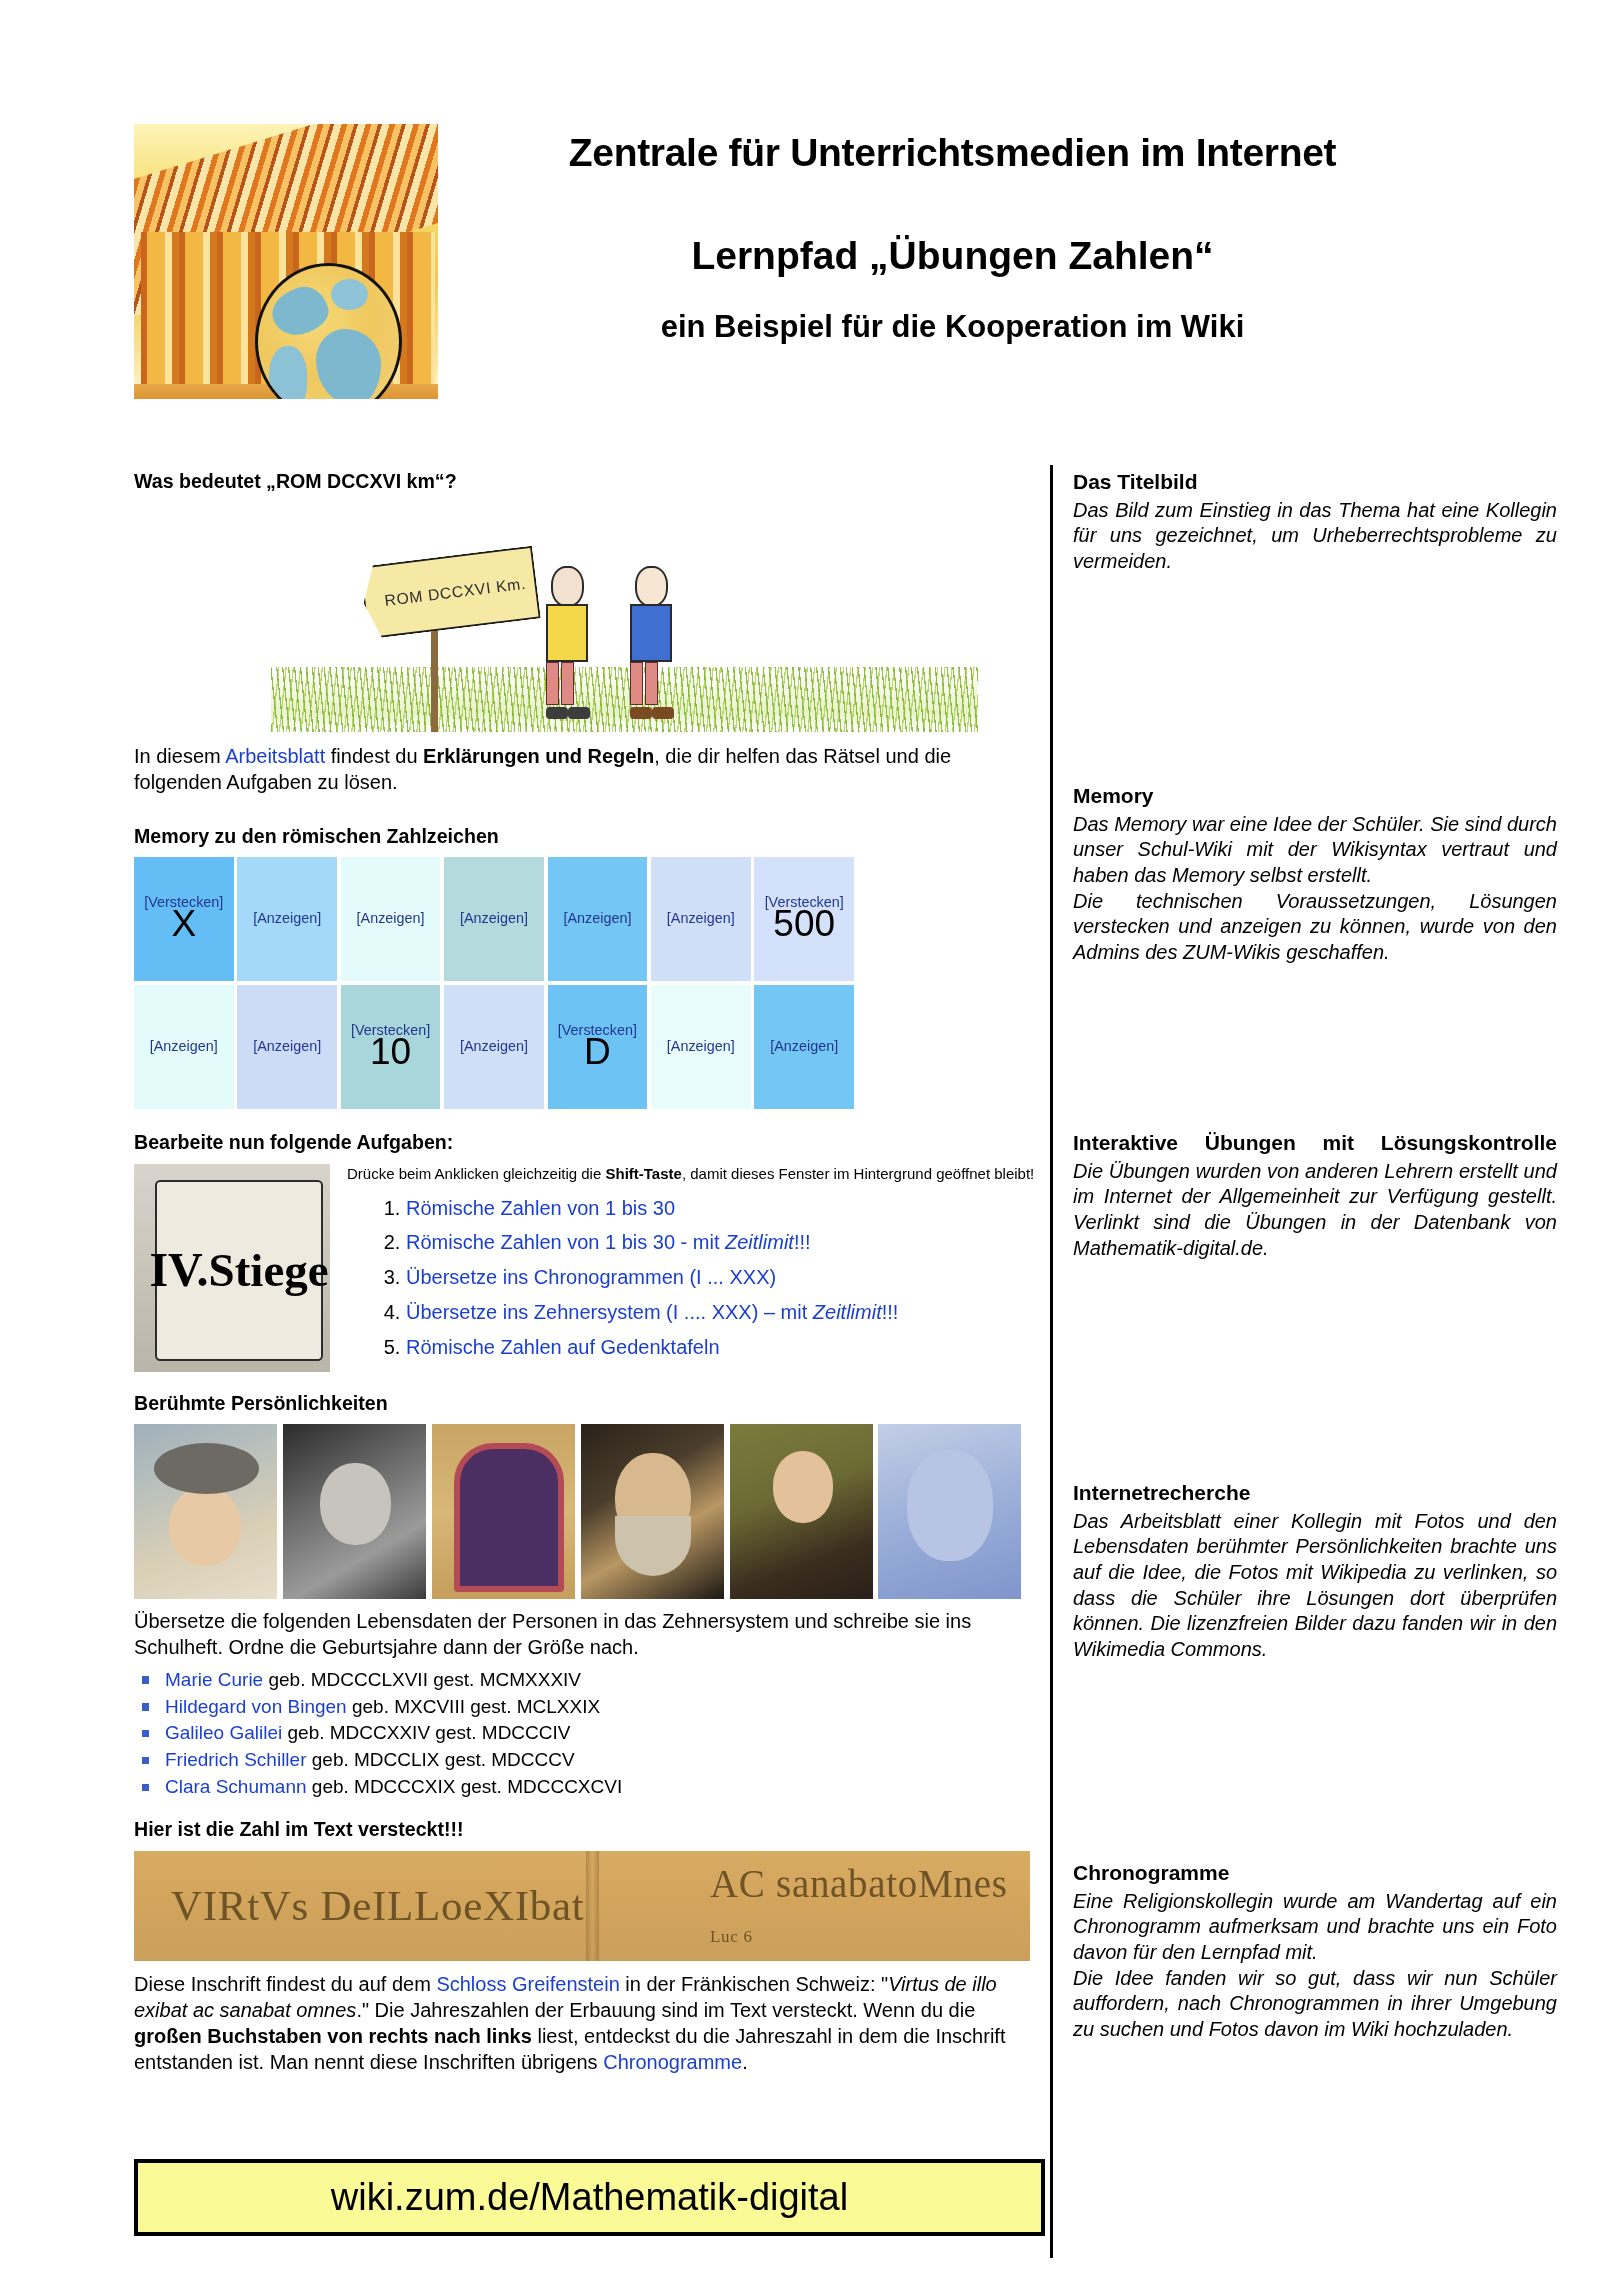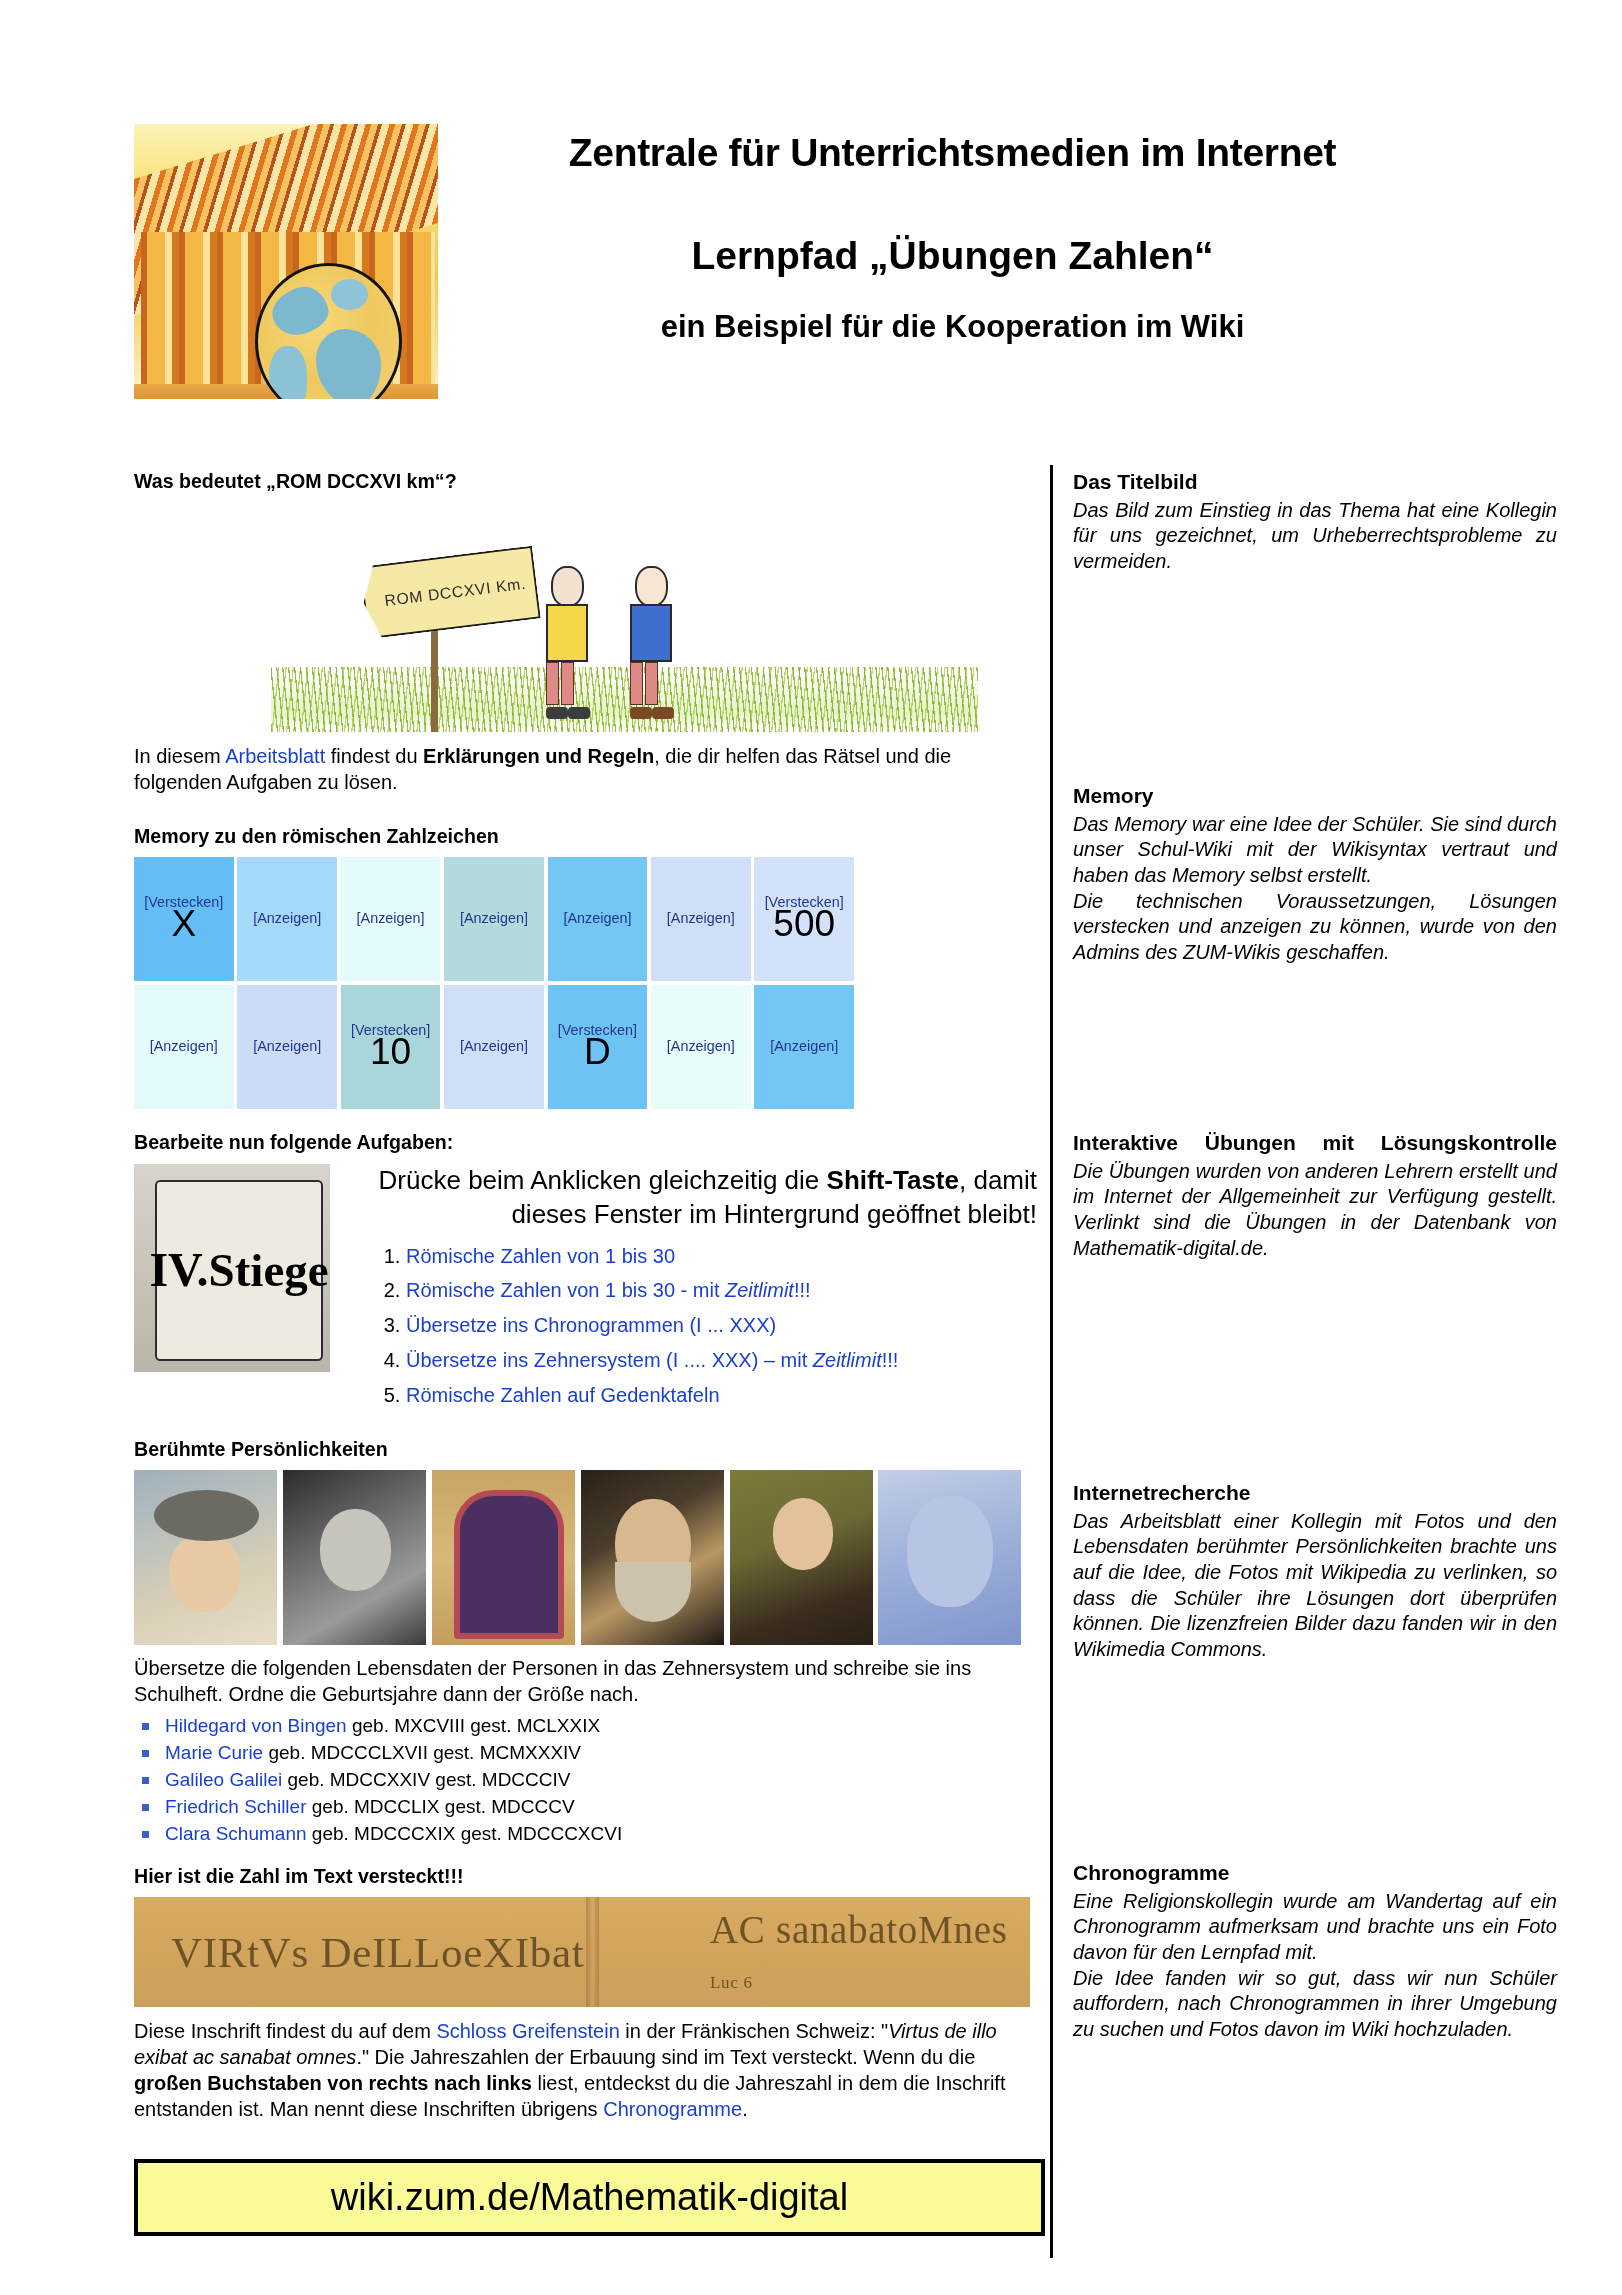--- a/index.html
+++ b/index.html
@@ -143,21 +143,21 @@
     position:relative; overflow:hidden;
   }
   .stiege .plate {
     position:absolute; left:21px; top:15.7px; width:164px; height:177px;
     background:#efeae0; border:2.6px solid #2c2c2c; border-radius:5.2px;
     display:flex; flex-direction:row; align-items:center; justify-content:center;text-align:right;
   }
   .stiege .plate .iv { font-family:"Liberation Serif", serif; font-weight:bold; font-size:48px; line-height:.92; }
   .stiege .plate .st { font-family:"Liberation Serif", serif; font-weight:bold; font-size:47px; line-height:.95; }
   .task-text { flex:1; }
-  .task-text .intro { font-size:26px; line-height:1.30;text-align:right; }
+  .task-text .intro { font-size:15px; line-height:1.30; }
   ol.tasks { margin:13px 0 0 0; padding-left:59px; }
   ol.tasks li { font-size:20px; color:#1a3fd0; margin-bottom:11.8px; }
   ol.tasks li::marker { color:#000; }
 
   
   .portraits { display:flex; gap:5.9px; margin-top:9.2px; }
   .pf { width:143px; height:175px; position:relative; overflow:hidden; }
   .p1 { background:linear-gradient(160deg,#9fb0bb 0%,#b9c0bd 30%,#d9cfb6 65%,#e7decb 100%); }
   .p1::after{content:"";position:absolute;left:19.6px;top:19.6px;width:105px;height:51px;border-radius:50%;background:#6d6a63;}
   .p1::before{content:"";position:absolute;left:35px;top:63px;width:72px;height:79px;border-radius:48%;background:#e7c9a6;}
@@ -344,22 +344,22 @@
     <div class="pf p2"></div>
     <div class="pf p3"></div>
     <div class="pf p4"></div>
     <div class="pf p5"></div>
     <div class="pf p6"></div>
   </div>
 
   <p class="para" style="margin-top:9.2px;">Übersetze die folgenden Lebensdaten der Personen in das Zehnersystem und schreibe sie ins Schulheft. Ordne die Geburtsjahre dann der Größe nach.</p>
 
   <ul class="persons" id="personlist">
+      <li><span class="blue">Marie Curie</span><span> geb. MDCCCLXVII gest. MCMXXXIV</span></li>
       <li><span class="blue">Hildegard von Bingen</span><span> geb. MXCVIII gest. MCLXXIX</span></li>
-      <li><span class="blue">Marie Curie</span><span> geb. MDCCCLXVII gest. MCMXXXIV</span></li>
       <li><span class="blue">Galileo Galilei</span><span> geb. MDCCXXIV gest. MDCCCIV</span></li>
       <li><span class="blue">Friedrich Schiller</span><span> geb. MDCCLIX gest. MDCCCV</span></li>
       <li><span class="blue">Clara Schumann</span><span> geb. MDCCCXIX gest. MDCCCXCVI</span></li>
     </ul>
 
   <div class="h-bold" style="margin-top:17px;">Hier ist die Zahl im Text versteckt!!!</div>
 
   <div class="inscription">
     <div class="crack"></div>
     <div class="insc-a">VIRtVs DeILLoeXIbat</div>

